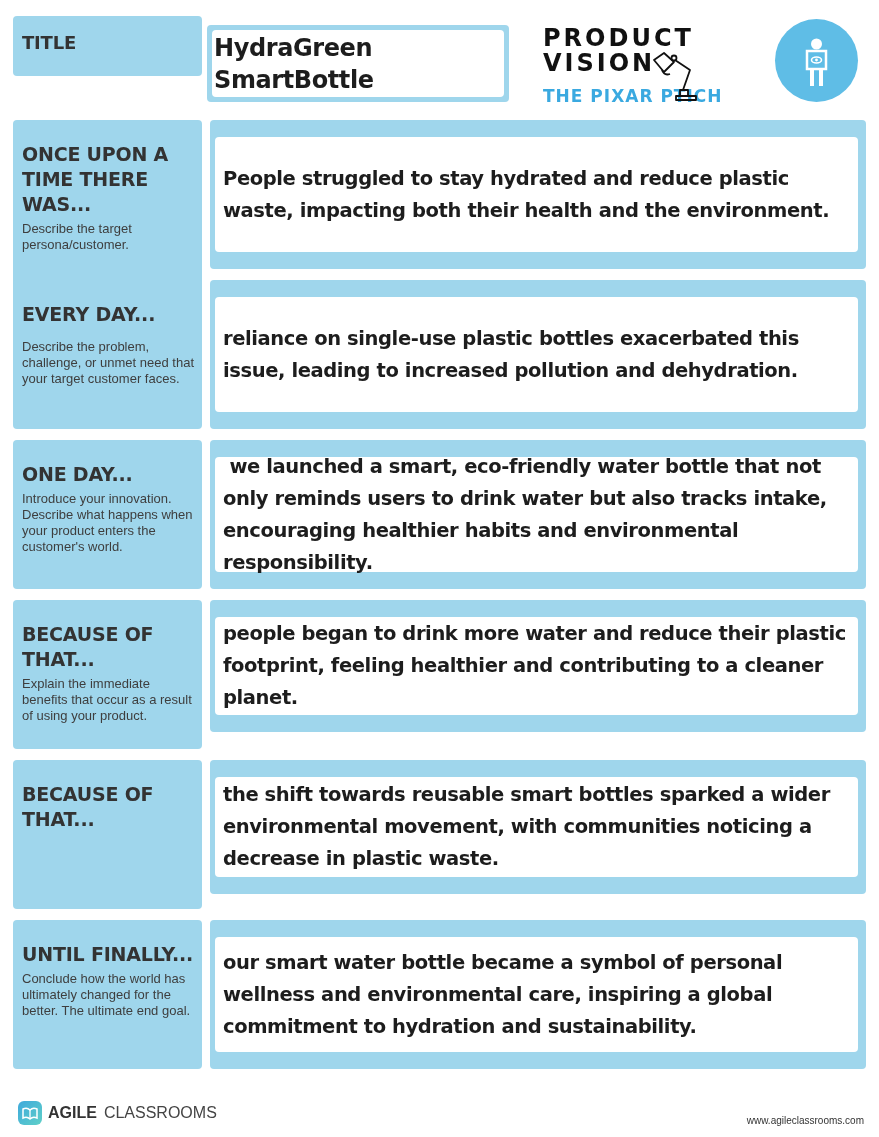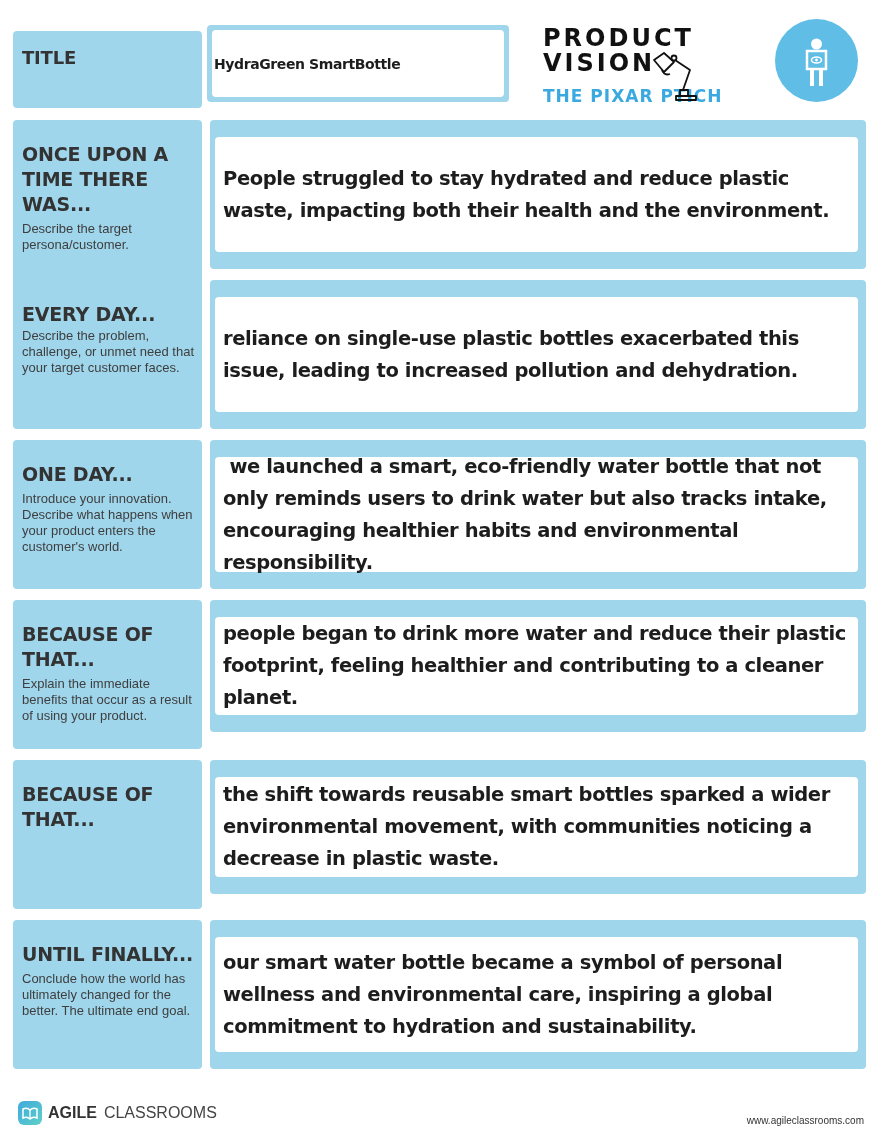--- a/index.html
+++ b/index.html
@@ -10,25 +10,25 @@
   .val-box { position: absolute; left: 210px; width: 656px; background: #9fd6ec; border-radius: 4px; }
   .val-inner { position: absolute; left: 5px; right: 8px; top: 17px; bottom: 17px; background: #fff; border-radius: 4px;
                display: flex; align-items: center; padding: 0 10px 0 8px; }
   .val-text { font-family: "DejaVu Sans", sans-serif; font-weight: bold; font-size: 19.5px; line-height: 32px; color: #1d1d1d; letter-spacing: -0.4px; }
 
   .lbl-title { position: absolute; left: 9px; top: 22px; right: 6px; font-family: "DejaVu Sans", sans-serif; font-weight: bold;
                font-size: 19px; line-height: 25px; color: #333; letter-spacing: -0.2px; }
   .lbl-desc { font-family: "Liberation Sans", sans-serif; font-size: 13px; line-height: 16px; color: #3e3e3e; margin-top: 4px; font-weight: normal; letter-spacing: 0; }
 
   
-  #title-lbl { top: 31px; height: 77px; }
+  #title-lbl { top: 16px; height: 60px; }
   #title-lbl .lbl-title { top: 14px; font-size: 18px; }
   #title-val { top: 25px; left: 207px; width: 302px; height: 77px; }
   #title-val .val-inner { top: 5px; bottom: 5px; left: 5px; right: 5px; padding-left: 2px; }
-  #title-val .val-text { font-size: 14px; }
+  #title-val .val-text { font-size: 24px; }
 
   .brand { position: absolute; left: 543px; top: 26px; }
   .brand-line { font-family: "DejaVu Sans", sans-serif; font-weight: bold; font-size: 24px; line-height: 25px; letter-spacing: 3px; color: #111; }
   .brand-sub { font-family: "DejaVu Sans", sans-serif; font-weight: bold; font-size: 17px; letter-spacing: 1px; color: #3aa9e0; margin-top: 10px; }
   .lamp { position: absolute; left: 650px; top: 50px; width: 62px; height: 52px; }
   .circle { position: absolute; left: 775px; top: 19px; width: 83px; height: 83px; border-radius: 50%; background: #5fbde6; }
 
   .footer-logo { position: absolute; left: 18px; top: 1101px; display: flex; align-items: center; }
   .footer-logo .mark { width: 24px; height: 24px; border-radius: 6px; background: linear-gradient(135deg,#3fa9dc,#5fd0c8); margin-right: 6px; position: relative; }
   .footer-logo .t1 { font-family: "Liberation Sans", sans-serif; font-weight: bold; font-size: 16px; color: #333; }
@@ -80,21 +80,21 @@
     <div class="lbl-desc">Describe the target persona/customer.</div></div>
 </div>
 <div class="val-box" style="top:120px;height:149px">
   <div class="val-inner">
     <span class="val-text">People struggled to stay hydrated and reduce plastic waste, impacting both their health and the environment.</span>
   </div>
 </div>
 
 <div class="lbl-box" style="top:280px;height:149px">
   <div class="lbl-title"><span>EVERY DAY...</span>
-    <div class="lbl-desc" style="margin-top:1px">Describe the problem, challenge, or unmet need that your target customer faces.</div></div>
+    <div class="lbl-desc" style="margin-top:12px">Describe the problem, challenge, or unmet need that your target customer faces.</div></div>
 </div>
 <div class="val-box" style="top:280px;height:149px">
   <div class="val-inner">
     <span class="val-text">reliance on single-use plastic bottles exacerbated this issue, leading to increased pollution and dehydration.</span>
   </div>
 </div>
 
 <div class="lbl-box" style="top:440px;height:149px">
   <div class="lbl-title"><span>ONE DAY...</span>
     <div class="lbl-desc" style="">Introduce your innovation. Describe what happens when your product enters the customer's world.</div></div>

